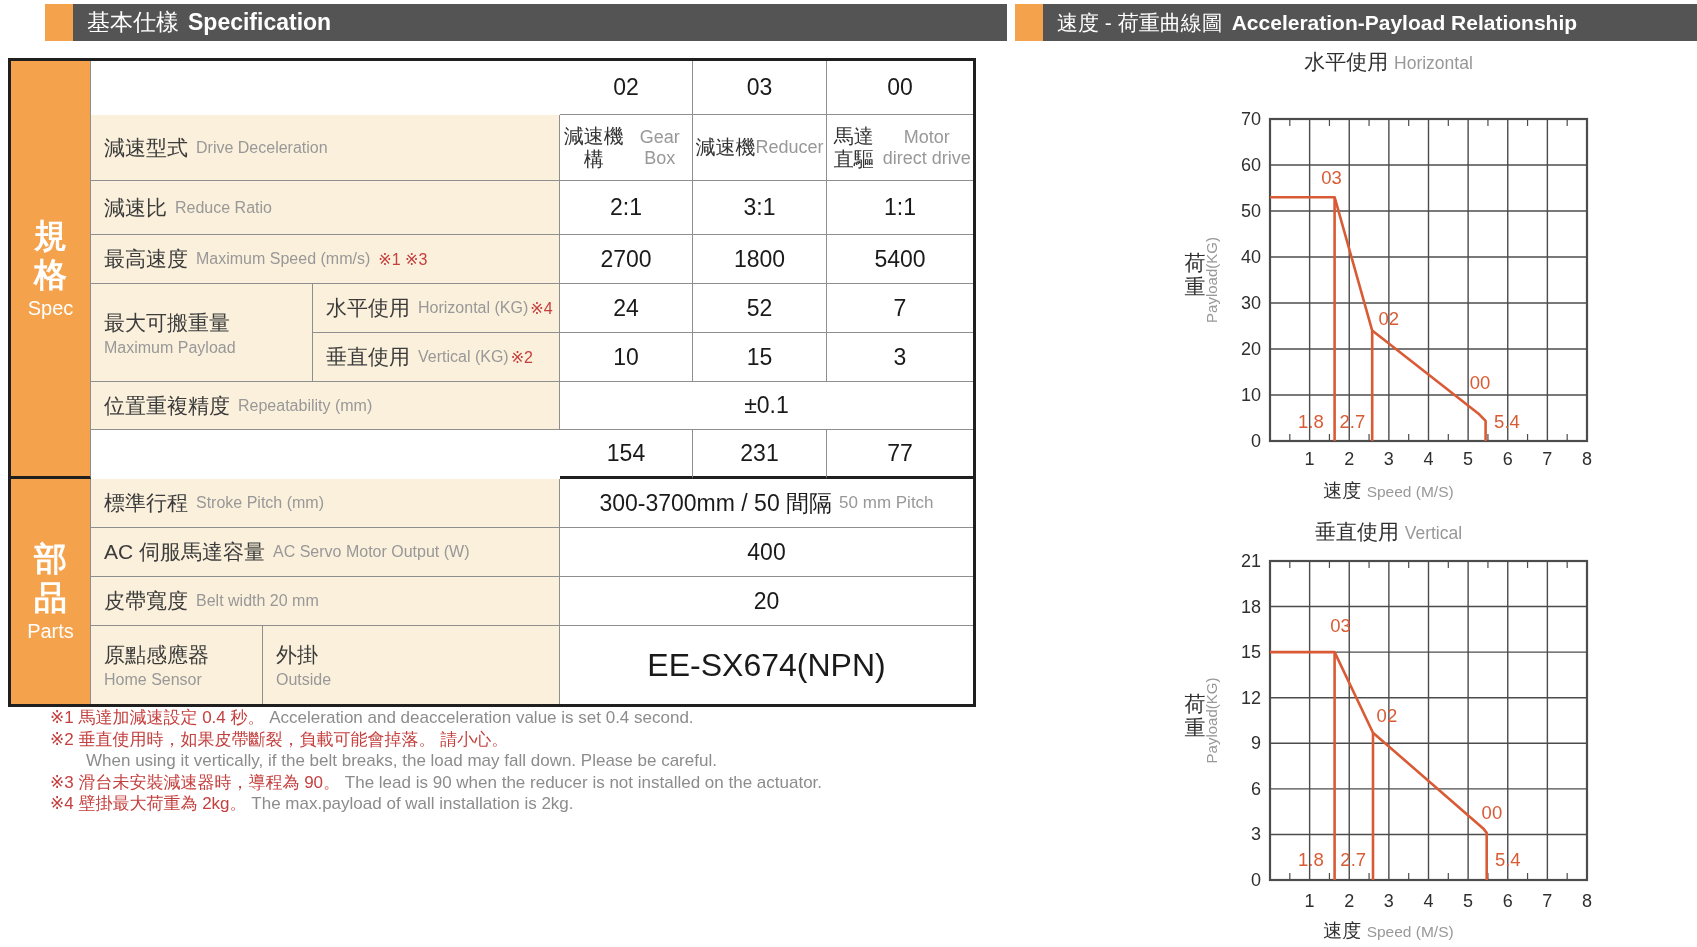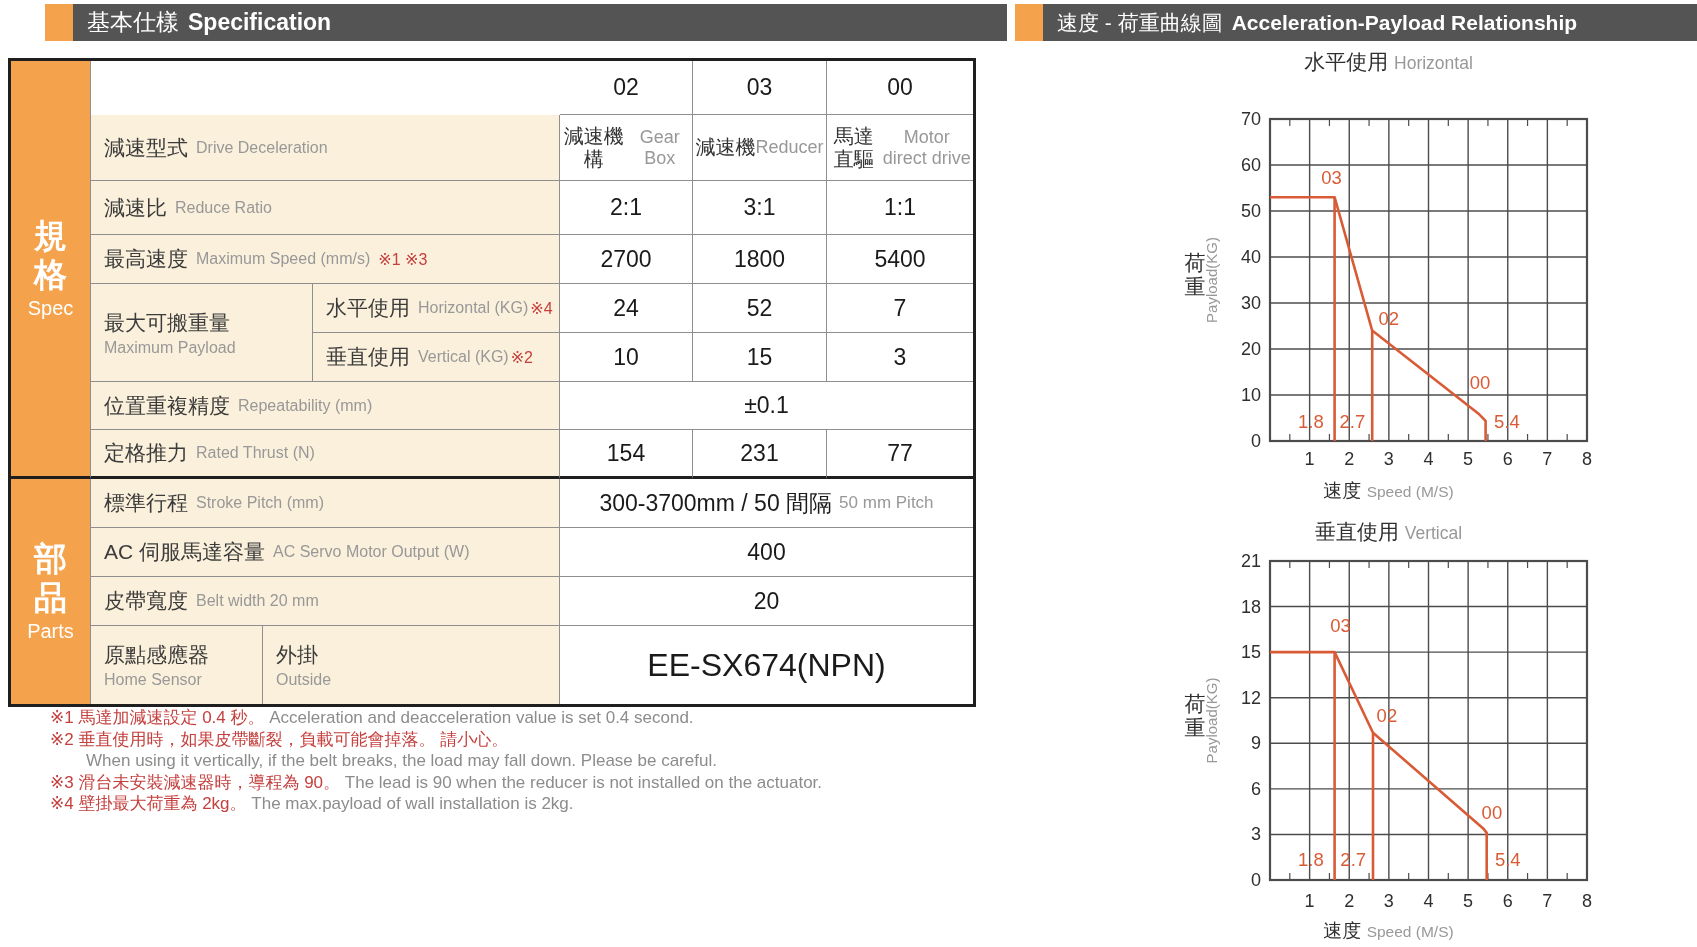--- a/index.html
+++ b/index.html
@@ -138,24 +138,20 @@
     <div class="cell value" style="grid-row:6;grid-column:5;">10</div>
     <div class="cell value" style="grid-row:6;grid-column:6;">15</div>
     <div class="cell value no-r" style="grid-row:6;grid-column:7;">3</div>
 
     <div class="cell label" style="grid-row:7;grid-column:2/5;">
       <span class="zh">位置重複精度</span>
       <span class="en">Repeatability (mm)</span>
     </div>
     <div class="cell value no-r" style="grid-row:7;grid-column:5/8;">±0.1</div>
 
-    <div class="cell label thick-b" style="grid-row:8;grid-column:2/5;">
-      <span class="zh">定格推力</span>
-      <span class="en">Rated Thrust (N)</span>
-    </div>
     <div class="cell value thick-b" style="grid-row:8;grid-column:5;">154</div>
     <div class="cell value thick-b" style="grid-row:8;grid-column:6;">231</div>
     <div class="cell value no-r thick-b" style="grid-row:8;grid-column:7;">77</div>
 
     <div class="cell label" style="grid-row:9;grid-column:2/5;">
       <span class="zh">標準行程</span>
       <span class="en">Stroke Pitch (mm)</span>
     </div>
     <div class="cell value no-r" style="grid-row:9;grid-column:5/8;">
       <span>300-3700mm / 50 間隔</span>

